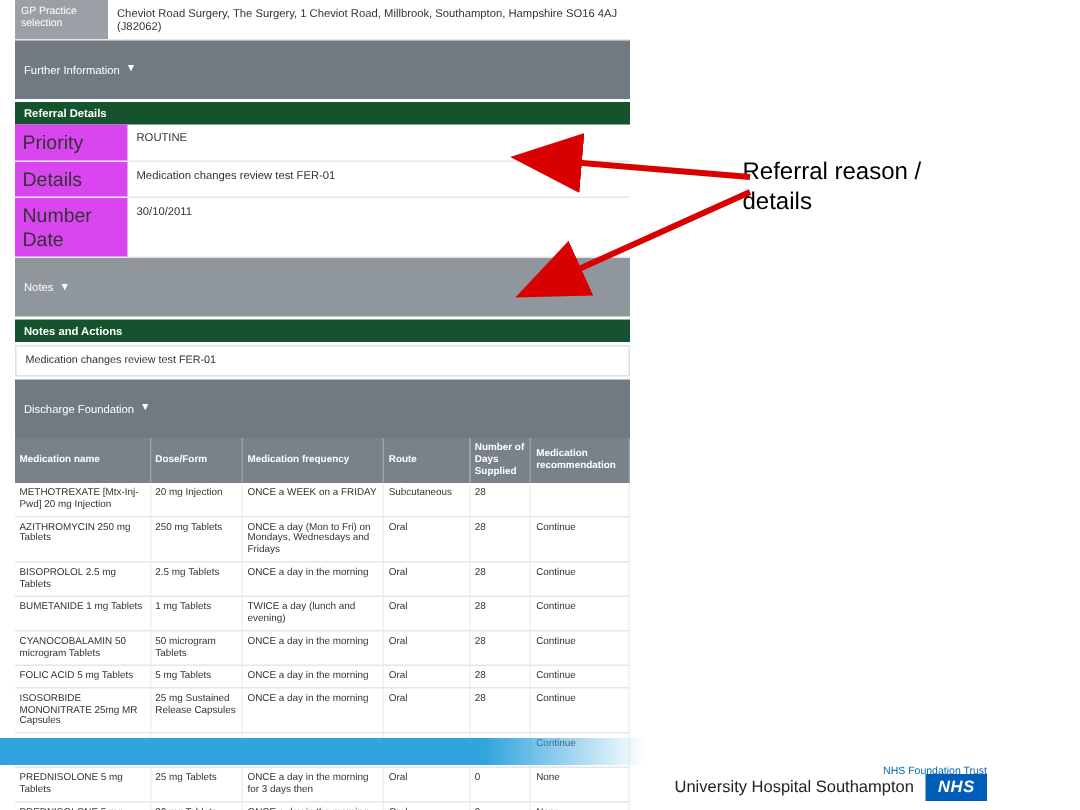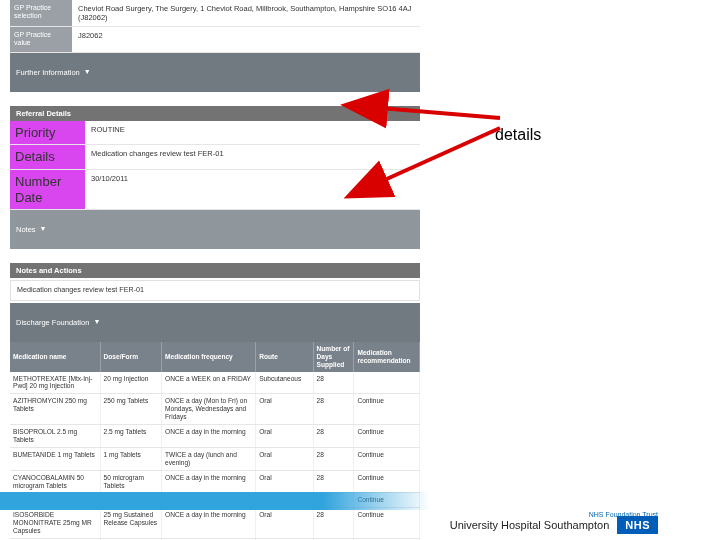--- a/index.html
+++ b/index.html
@@ -9,21 +9,21 @@
   .panel { position: absolute; left: 10px; top: 0; width: 410px; font-size: 7.5px; line-height: 1.2; color: #222; }
 
   
   .kv-row { display: flex; border-bottom: 1px solid #e6e6e6; }
   .kv-label { width: 62px; background: #9aa0a6; color: #fff; padding: 4px 4px; font-size: 7px; }
   .kv-value { flex: 1; background: #fff; padding: 4px 6px; color: #333; }
 
   .section-bar { background: #8f969c; color: #fff; padding: 15px 6px; font-size: 7.5px; display: flex; align-items: center; gap: 4px; }
   .section-bar.dark { background: #717a81; }
 
-  .sub-title { background: #737373; color: #fff; font-weight: bold; padding: 3px 6px; font-size: 7.5px; margin-top: 14px; }
+  .sub-title { background: #14532d; color: #fff; font-weight: bold; padding: 3px 6px; font-size: 7.5px; margin-top: 2px; }
 
   
   .ref-grid .row { display:flex; border-bottom:1px solid #e6e6e6; }
   .ref-grid .lab { width: 75px; background:#d946ef; padding:4px 5px; color:#333; font-size:13px;}
   .ref-grid .val { flex:1; padding:4px 6px; color:#333; }
 
   .notes-box { background:#fff; border:1px solid #e0e0e0; padding:5px 6px; margin:2px 0; font-size:7.2px; color:#333;}
 
   
   table.meds { width: 100%; border-collapse: collapse; font-size: 6.6px; table-layout: fixed; }
@@ -40,39 +40,35 @@
   .annot { position:absolute; left: 495px; top: 105px; font-size: 16px; font-family: Arial, sans-serif; color:#000; line-height:1.25; }
 
   
   .arrows { position:absolute; left:0; top:0; width:720px; height:540px; pointer-events:none; }
 
   
   .footer-band { position:absolute; left:0; right:0; bottom:0; height:48px; }
   .footer-band .stripe { position:absolute; left:0; top:0; height:18px; width:430px; background:linear-gradient(to right, #31a3dd 0%, #31a3dd 75%, rgba(49,163,221,0) 100%); }
   .footer-band .logos { position:absolute; right:6px; bottom:6px; display:flex; align-items:center; gap:8px; }
   .uhs-text { font-size:11px; color:#222; }
-  .nhs-badge { display:inline-block; background:#005eb8; color:#fff; font-weight:bold; font-size:11px; padding:3px 8px; letter-spacing:0.5px; }
+  .nhs-badge { display:inline-block; background:#005eb8; color:#fff; font-weight:bold; font-style:italic; font-size:11px; padding:3px 8px; letter-spacing:0.5px; }
   .trust-line { position:absolute; right:6px; bottom:22px; font-size:7px; color:#0066b3; }
 
   .chev { font-size:7px; }
 </style>
 </head>
 <body>
 
 <div class="stage">
 
   <div class="panel">
 
     <div class="kv-row">
       <div class="kv-label">GP Practice selection</div>
       <div class="kv-value">Cheviot Road Surgery, The Surgery, 1 Cheviot Road, Millbrook, Southampton, Hampshire SO16 4AJ (J82062)</div>
-    </div>
-    <div class="kv-row">
-      <div class="kv-label">GP Practice value</div>
-      <div class="kv-value">J82062</div>
     </div>
 
     <div class="section-bar dark">
       <span>Further Information</span>
       <span class="chev">▼</span>
     </div>
 
     <div class="sub-title">Referral Details</div>
     <div class="ref-grid">
       <div class="row">
@@ -223,21 +219,21 @@
             <td>ONCE a day in the morning</td>
             <td>Oral</td>
             <td>5</td>
             <td>None</td>
           </tr>
         </tbody>
     </table>
   </div>
 
   <div class="annot">
-    <br>
+    <span>Referral reason /</span><br>
     <span>details</span>
   </div>
 
   <svg class="arrows" width="720" height="540">
     <defs>
       <marker id="ah" markerWidth="12" markerHeight="12" refX="2" refY="5" orient="auto">
         <path d="M0,0 L0,10 L12,5 z" fill="#d90000"></path>
       </marker>
     </defs>
     <line x1="500" y1="118" x2="380" y2="108" stroke="#d90000" stroke-width="4" marker-end="url(#ah)"></line>

